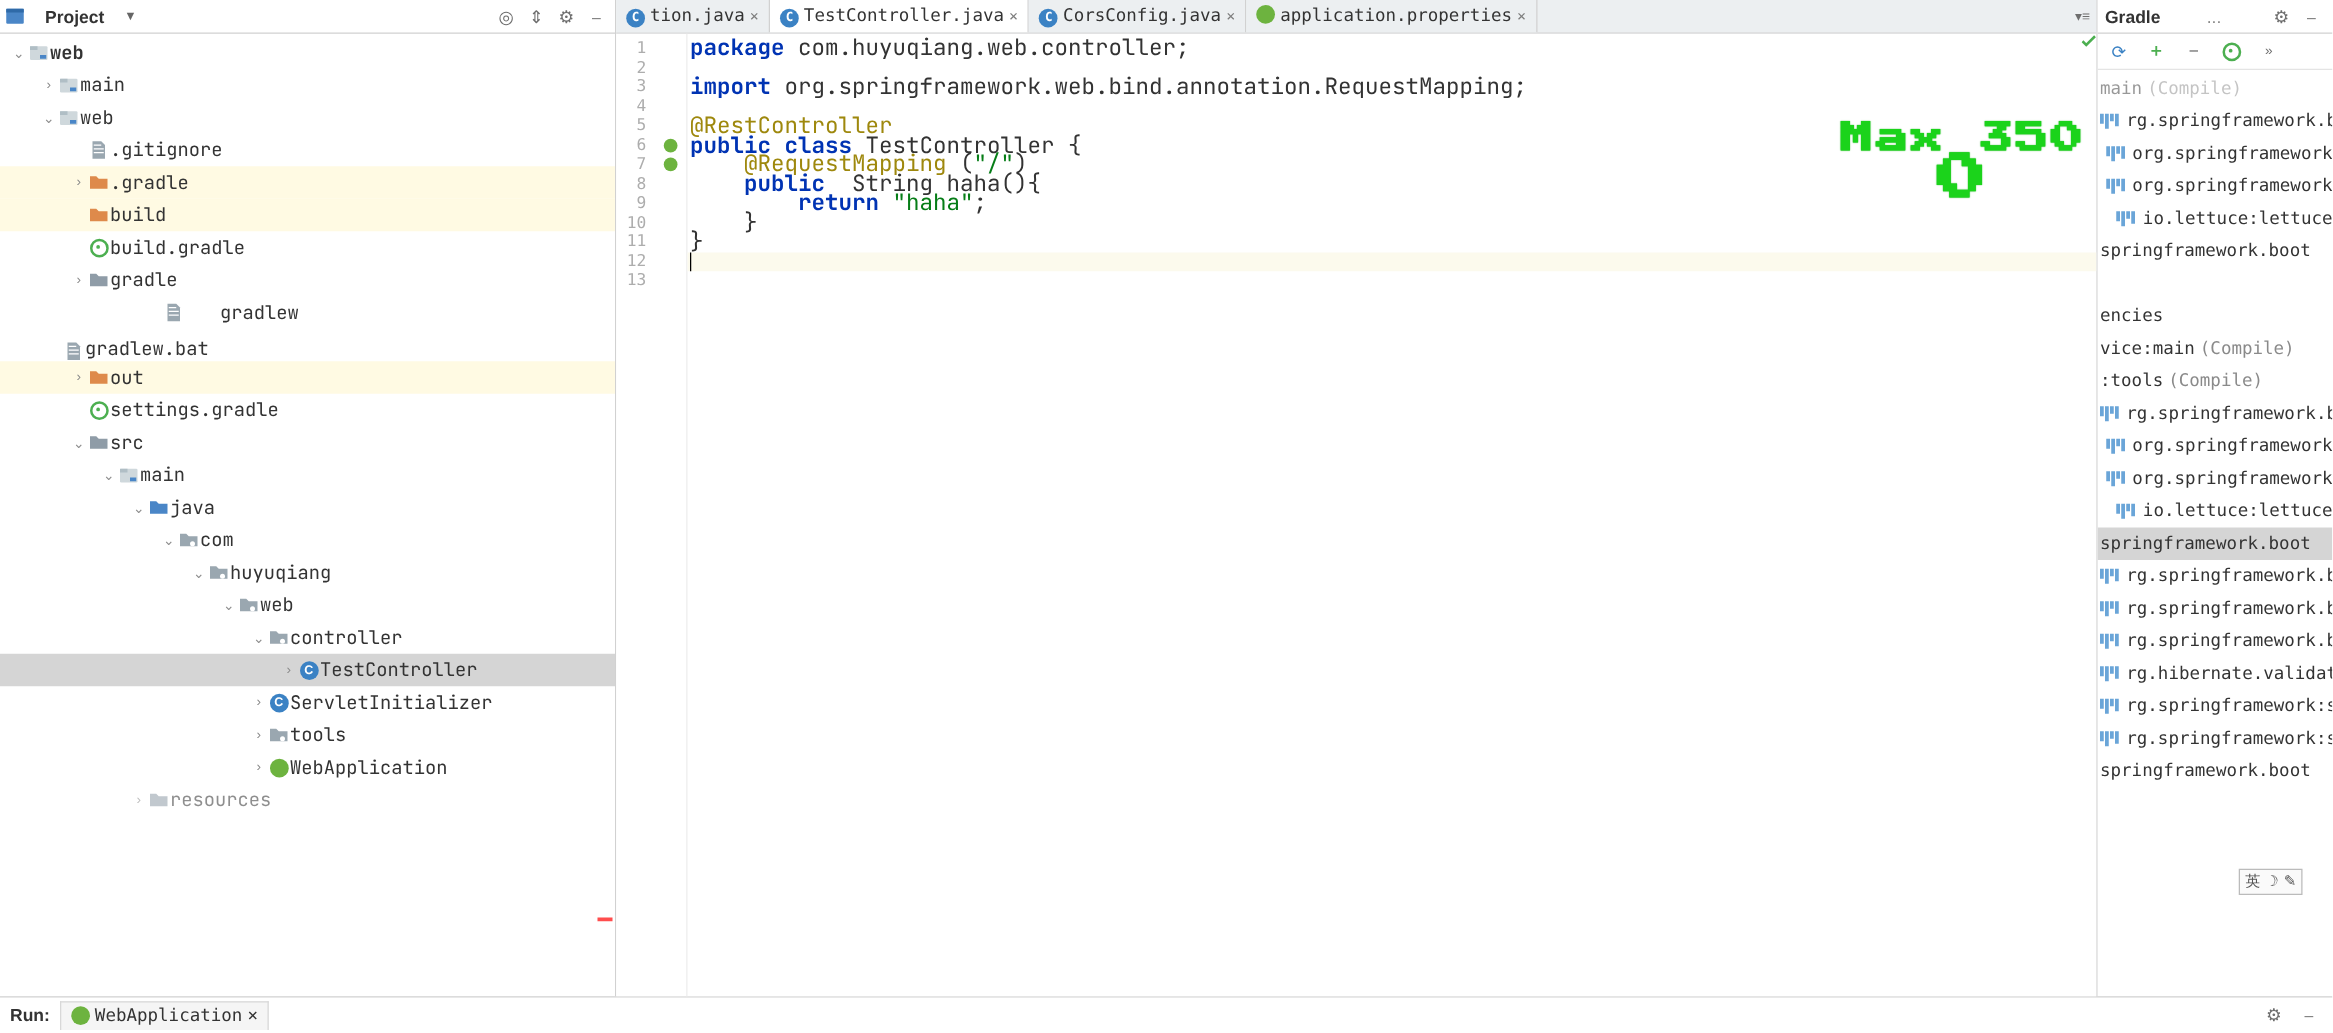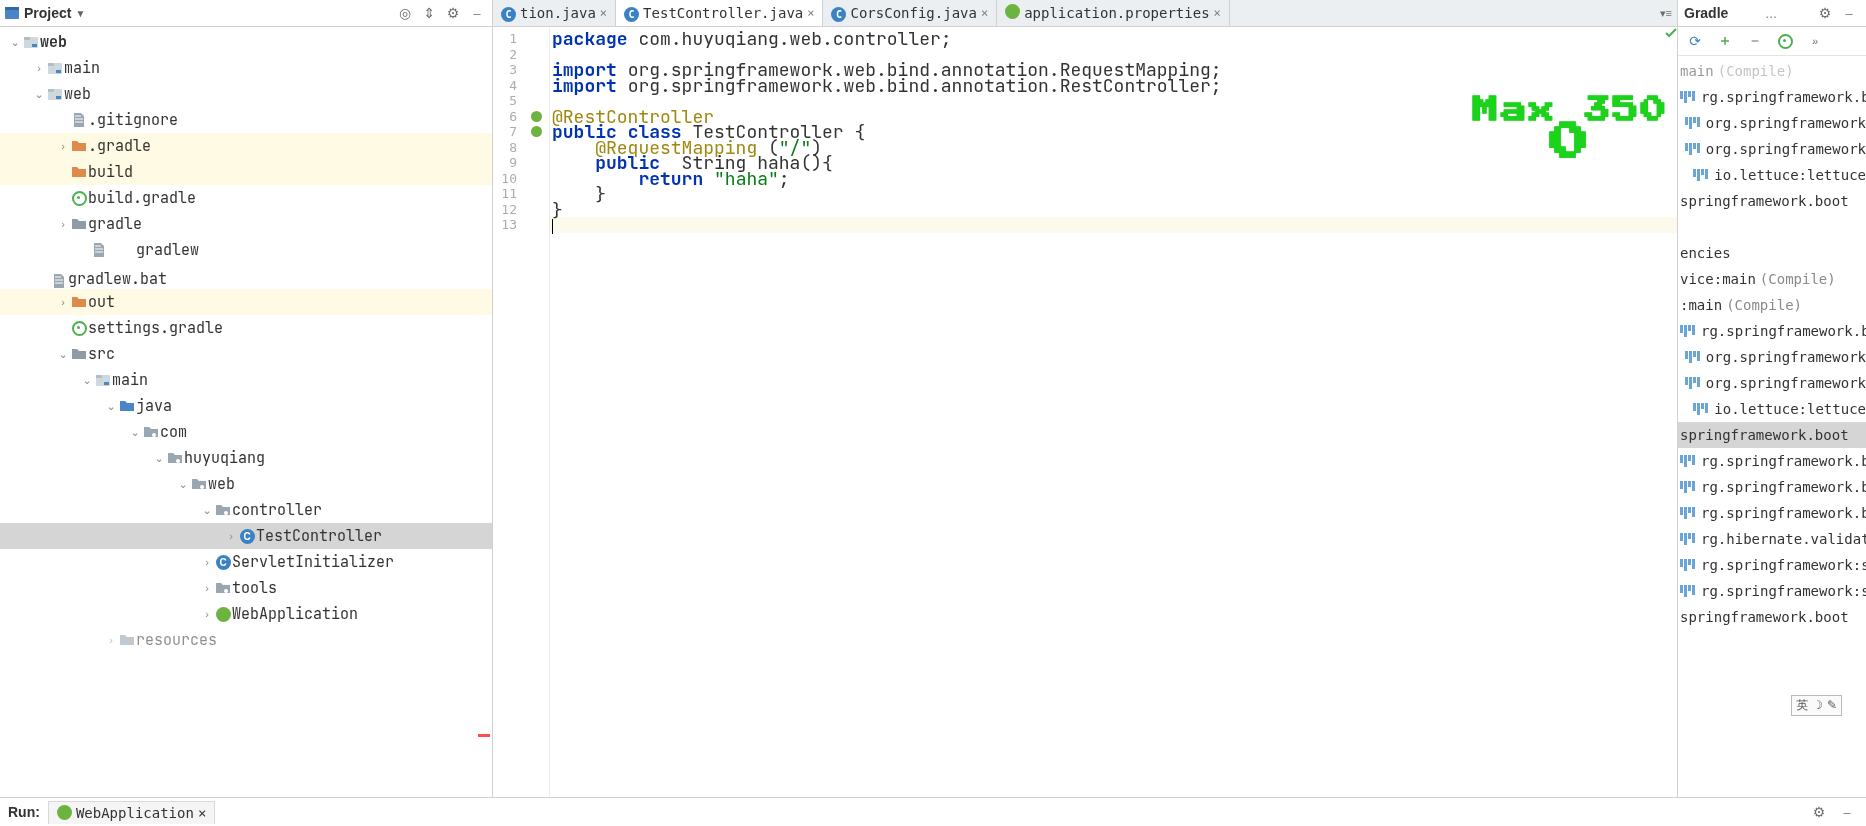--- a/index.html
+++ b/index.html
@@ -2,21 +2,21 @@
 <html><head>
 <meta charset="utf-8">
 <style>
   html, body { margin:0; padding:0; height:100%; font-family:"Segoe UI","Microsoft YaHei",Arial,sans-serif; font-size:14px; color:#333; background:#fff; overflow:hidden; }
   .root { display:flex; flex-direction:column; height:826px; width:1866px; }
   .main { display:flex; flex:1 1 auto; min-height:0; }
   .tool-btn { width:22px; height:22px; display:flex; align-items:center; justify-content:center; color:#6e6e6e; border-radius:3px; }
   
   .left-panel { width:492px; border-right:1px solid #d1d1d1; display:flex; flex-direction:column; background:#fff; }
   .left-header { display:flex; align-items:center; justify-content:space-between; height:26px; border-bottom:1px solid #d1d1d1; padding:0 4px; }
-  .left-header .title { display:flex; align-items:center; gap:4px; font-size:14px; font-weight:bold; }
+  .left-header .title { display:flex; align-items:center; gap:16px; font-size:14px; font-weight:bold; }
   .left-header .title .chev { font-size:10px; color:#666; }
   .tree { flex:1 1 auto; overflow:auto; padding-top:2px; }
   .row { display:flex; align-items:center; height:26px; white-space:nowrap; }
   .row.hl { background:#fffae3; }
   .row.sel { background:#d5d5d5; }
   .row .arrow { width:14px; display:inline-flex; justify-content:center; color:#8a8a8a; font-size:11px; }
   .row .ic { width:18px; display:inline-flex; justify-content:center; align-items:center; }
   .row .lbl { font-family:"JetBrains Mono",Consolas,monospace; font-size:15px; }
   .row.top .lbl { font-weight:bold; }
   .folder { fill:#8f9ca7; }
@@ -169,21 +169,21 @@
           </div>
           <div class="row" style="padding-left: 56px;">
             <span class="arrow">›</span>
             <span class="ic">
               <svg viewBox="0 0 16 16">
                 <path class="folder" d="M1 3h5l2 2h7v8H1z"></path>
               </svg>
             </span>
             <span class="lbl">gradle</span>
           </div>
-          <div class="row" style="padding-left: 48px; gap: 28px;">
+          <div class="row" style="padding-left: 88px; gap: 28px;">
             <span class="arrow"></span>
             <span class="ic">
               <svg viewBox="0 0 16 16">
                 <path class="file-txt" d="M3 1h7l3 3v11H3z"></path>
                 <path fill="#fff" d="M4 4h6M4 7h8M4 10h8" stroke="#fff"></path>
               </svg>
             </span>
             <span class="lbl">gradlew</span>
           </div>
           <div class="row" style="padding-left: 36px; align-items: flex-end;">
@@ -386,21 +386,20 @@
               <div></div>
               <div></div>
               <div></div>
               <div></div>
             </div>
       </div>
       <div class="code" id="code">
             <div class="ln"><span class="kw">package</span> <span class="pkgc">com.huyuqiang.web.controller;</span></div>
             <div class="ln"></div>
             <div class="ln"><span class="kw">import</span> <span class="pkgc">org.springframework.web.bind.annotation.</span><span class="cls">RequestMapping</span>;</div>
-            <div class="ln"><span class="kw">import</span> <span class="pkgc">org.springframework.web.bind.annotation.</span><span class="cls">RestController</span>;</div>
             <div class="ln"></div>
             <div class="ln"><span class="ann">@RestController</span></div>
             <div class="ln"><span class="kw">public</span> <span class="kw">class</span> TestController {</div>
             <div class="ln">    <span class="ann">@RequestMapping</span> (<span class="str">"/"</span>)</div>
             <div class="ln">    <span class="kw">public</span>  String haha(){</div>
             <div class="ln">        <span class="kw">return</span> <span class="str">"haha"</span>;</div>
             <div class="ln">    }</div>
             <div class="ln">}</div>
             <div class="ln caret"><span class="caret-bar"></span></div>
           </div>
@@ -485,21 +484,21 @@
             <span></span>
           </div>
           <div class="grow">
             <span>encies</span>
           </div>
           <div class="grow">
             <span>vice:main</span>
             <span class="dim"> (Compile)</span>
           </div>
           <div class="grow">
-            <span>:main</span>
+            <span>:tools</span>
             <span class="dim"> (Compile)</span>
           </div>
           <div class="grow">
             <span class="bars">
               <span class="b1"></span>
               <span class="b2"></span>
               <span class="b3"></span>
               <span class="b4"></span>
             </span>
             <span>rg.springframework.b</span>

